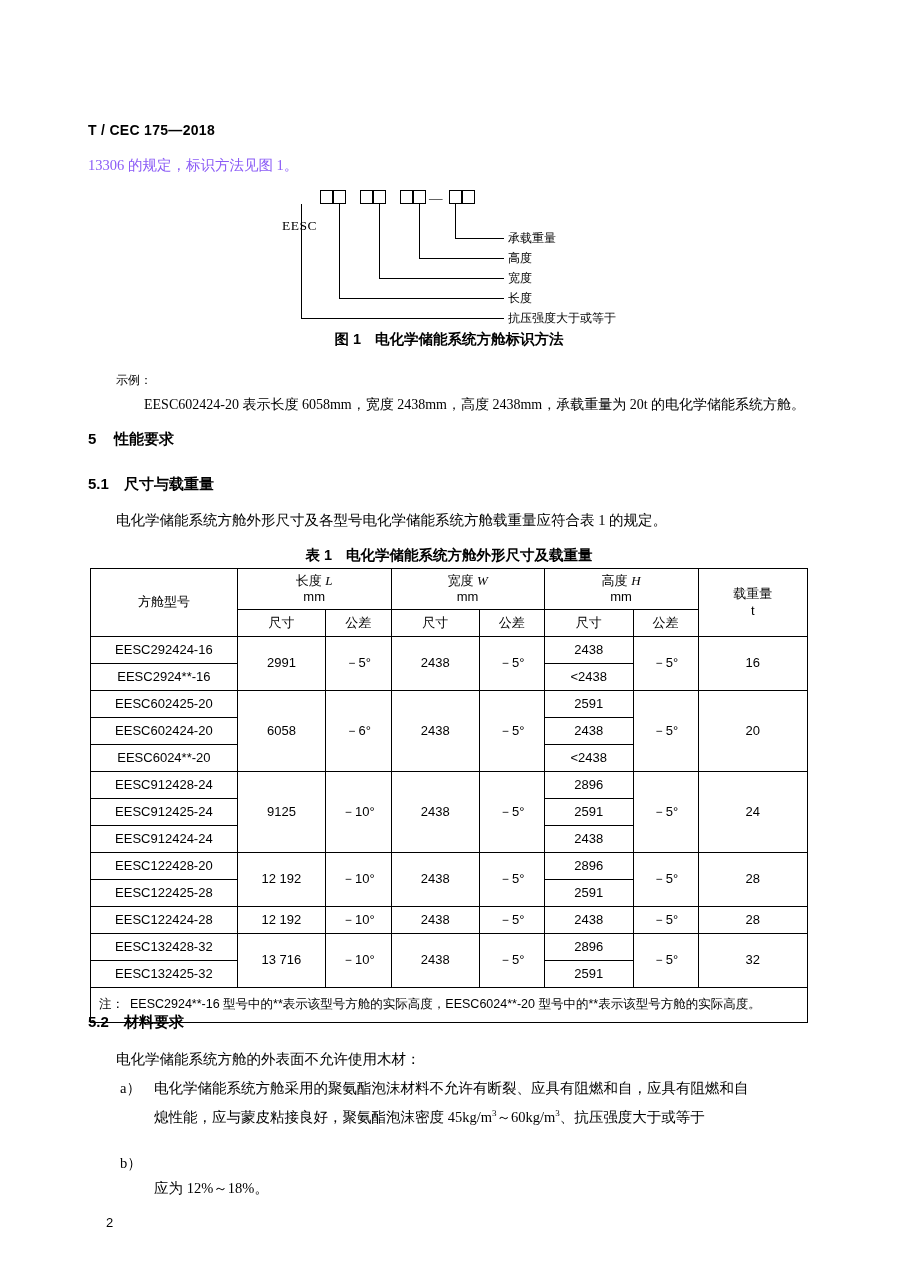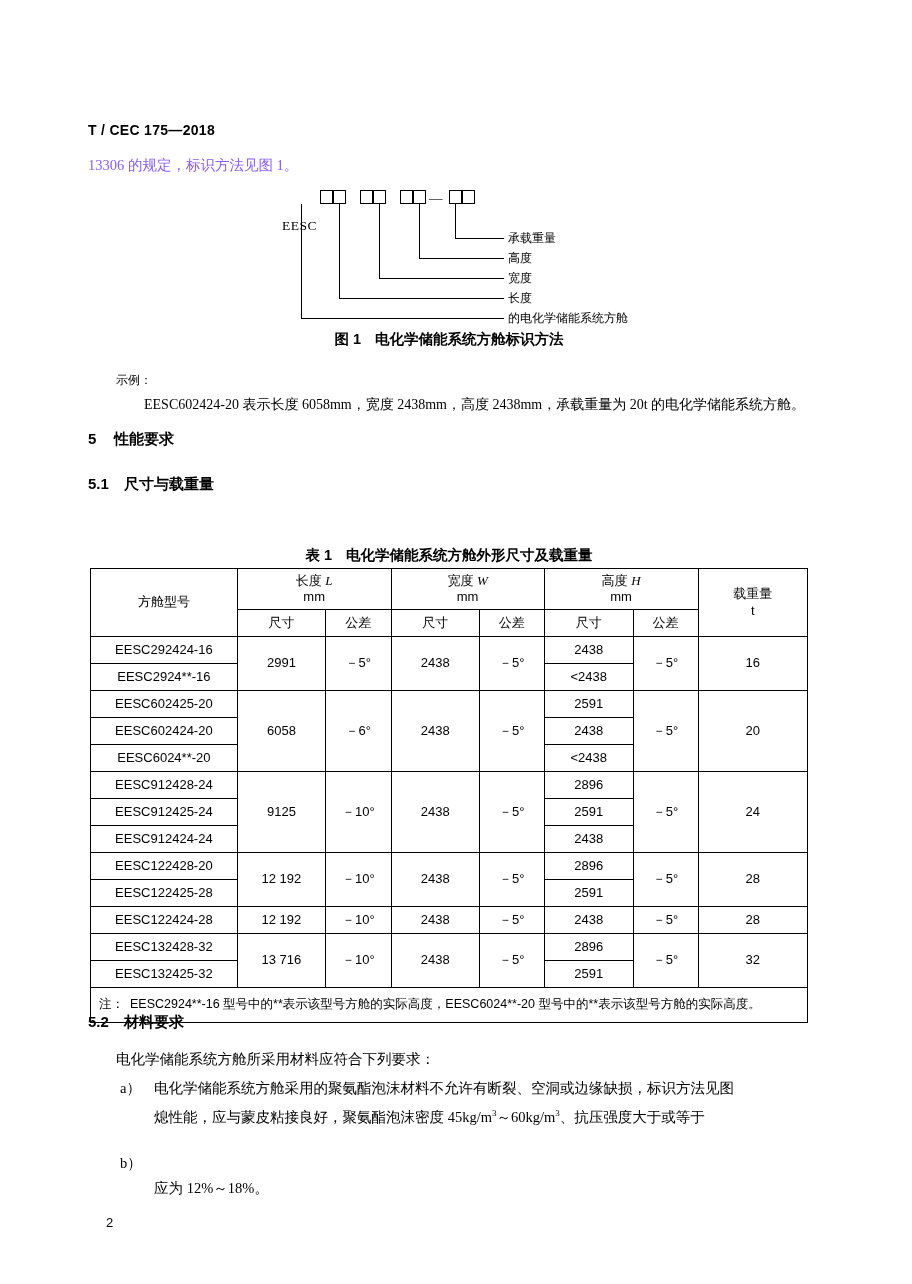--- a/index.html
+++ b/index.html
@@ -239,38 +239,39 @@
       <span class="vline" style="left:291px; top:18px; height:74px;"></span>
       <span class="hline" style="left:291px; top:92px; width:125px;"></span>
       <span class="leaf" style="left:420px; top:84px;">宽度</span>
 
       <span class="vline" style="left:251px; top:18px; height:94px;"></span>
       <span class="hline" style="left:251px; top:112px; width:165px;"></span>
       <span class="leaf" style="left:420px; top:104px;">长度</span>
 
       <span class="vline" style="left:213px; top:18px; height:114px;"></span>
       <span class="hline" style="left:213px; top:132px; width:203px;"></span>
-      <span class="leaf" style="left:420px; top:124px;">的电化学储能系统方舱</span>
+      <span class="leaf" style="left:420px; top:124px;">抗压强度大于或等于</span>
     </div>
 
     <div class="fig-caption">
       <span>图 1</span><span class="gap"></span><span>电化学储能系统方舱标识方法</span>
     </div>
 
     <div class="example-label">示例：</div>
     <div class="example-text">EESC602424-20 表示长度 6058mm，宽度 2438mm，高度 2438mm，承载重量为 20t 的电化学储能系统方舱。</div>
 
     <div class="h1" style="top:430px; left:0;">
       <span class="num">5</span><span>性能要求</span>
     </div>
 
     <div class="h2" style="top:475px; left:0;">
       <span class="num">5.1</span><span>尺寸与载重量</span>
     </div>
 
+    <div class="para" style="top:508px; left:28px; width:690px;">电化学储能系统方舱外形尺寸及各型号电化学储能系统方舱载重量应符合表 1 的规定。</div>
 
     <div class="tbl-caption">
       <span>表 1</span><span class="gap"></span><span>电化学储能系统方舱外形尺寸及载重量</span>
     </div>
 
     <table class="spec">
       <tbody>
         <tr>
           <td class="model hdr-cell" rowspan="2">方舱型号</td>
           <td class="hdr-cell" colspan="2">
@@ -398,26 +399,26 @@
             <span class="note-label">注：</span><span>EESC2924**-16 型号中的**表示该型号方舱的实际高度，EESC6024**-20 型号中的**表示该型号方舱的实际高度。</span>
           </td>
         </tr>
       </tbody>
     </table>
 
     <div class="h2" style="top:1013px; left:0;">
       <span class="num">5.2</span><span>材料要求</span>
     </div>
 
-    <div class="para" style="top:1047px; left:28px; width:690px;">电化学储能系统方舱所采用材料应符合下列要求：</div>
+    <div class="para" style="top:1047px; left:28px; width:690px;">电化学储能系统方舱的外表面不允许使用木材：</div>
 
     <div class="list-item" style="top:1076px; left:32px; width:686px;">
       <span class="li-marker">a）</span>
       <span class="li-body" style="width:652px;">
-        <span>电化学储能系统方舱采用的聚氨酯泡沫材料不允许有断裂、空洞或边缘缺损，标识方法见图</span><br>
+        <span>电化学储能系统方舱采用的聚氨酯泡沫材料不允许有断裂、应具有阻燃和自，应具有阻燃和自</span><br>
         <span>熄性能，应与蒙皮粘接良好，聚氨酯泡沫密度&nbsp;45kg/m<sup class="s">3</sup>～60kg/m<sup class="s">3</sup>、抗压强度大于或等于</span><br>
       </span>
     </div>
 
     <div class="list-item" style="top:1151px; left:32px; width:686px;">
       <span class="li-marker">b）</span>
       <span class="li-body" style="width:652px;">
         <br>
         <span>应为 12%～18%。</span>
       </span>

